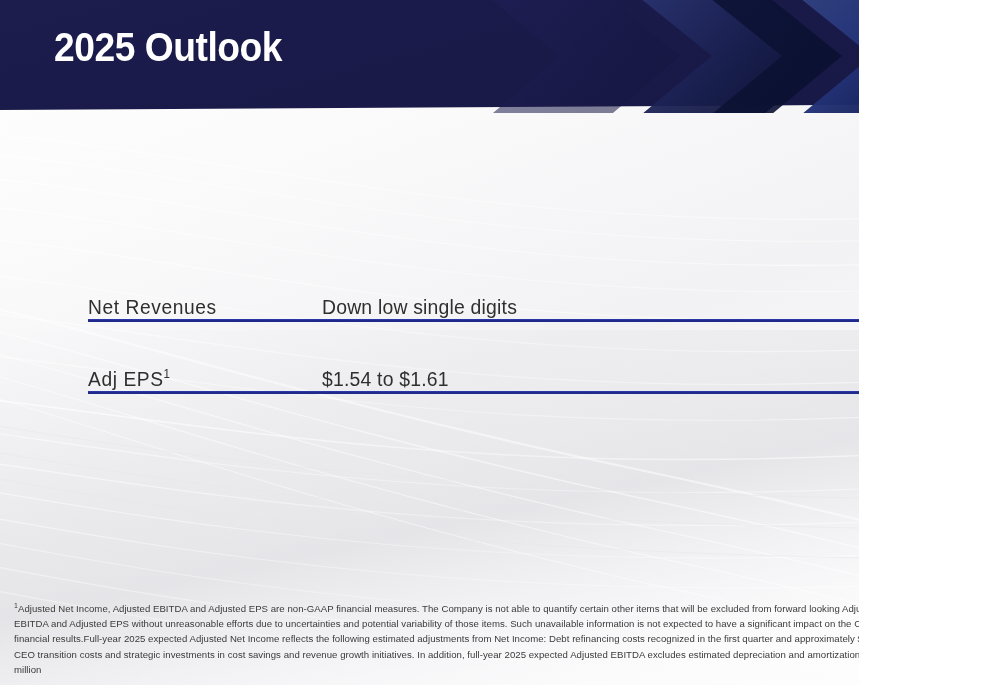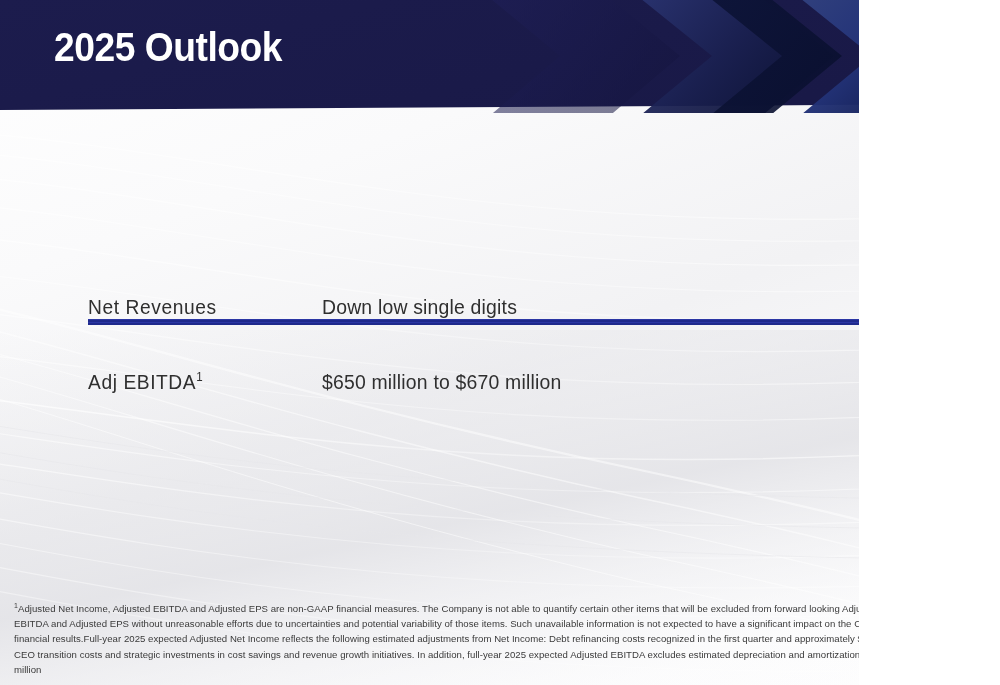--- a/index.html
+++ b/index.html
@@ -245,29 +245,29 @@
       <div class="row-label">
         <span>Net Revenues</span>
       </div>
       <div class="row-value">
         <span>Down low single digits</span>
       </div>
     </div>
 
     <div class="divider"></div>
 
-
-    <div class="divider"></div>
-
     <div class="row">
       <div class="row-label">
-        <span>Adj EBITDA</span><sup>1</sup>
+        <span>Adj EPS</span><sup>1</sup>
       </div>
       <div class="row-value">
-        <span>$650 million to $670 million</span>
+        <span>$1.54 to $1.61</span>
       </div>
     </div>
 
+    <div class="divider"></div>
+
+
   </div>
 
   <div class="footnote"><sup>1</sup><span>Adjusted Net Income, Adjusted EBITDA and Adjusted EPS are non-GAAP financial measures. The Company is not able to quantify certain other items that will be excluded from forward looking Adjusted Net Income, Adjusted EBITDA and Adjusted EPS without unreasonable efforts due to uncertainties and potential variability of those items. Such unavailable information is not expected to have a significant impact on the Company’s future GAAP financial results.Full-year 2025 expected Adjusted Net Income reflects the following estimated adjustments from Net Income: Debt refinancing costs recognized in the first quarter and approximately $25 to $35 million of pre-tax CEO transition costs and strategic investments in cost savings and revenue growth initiatives. In addition, full-year 2025 expected Adjusted EBITDA excludes estimated depreciation and amortization of approximately $130 million</span></div>
 
 </div>
 
 </body></html>

